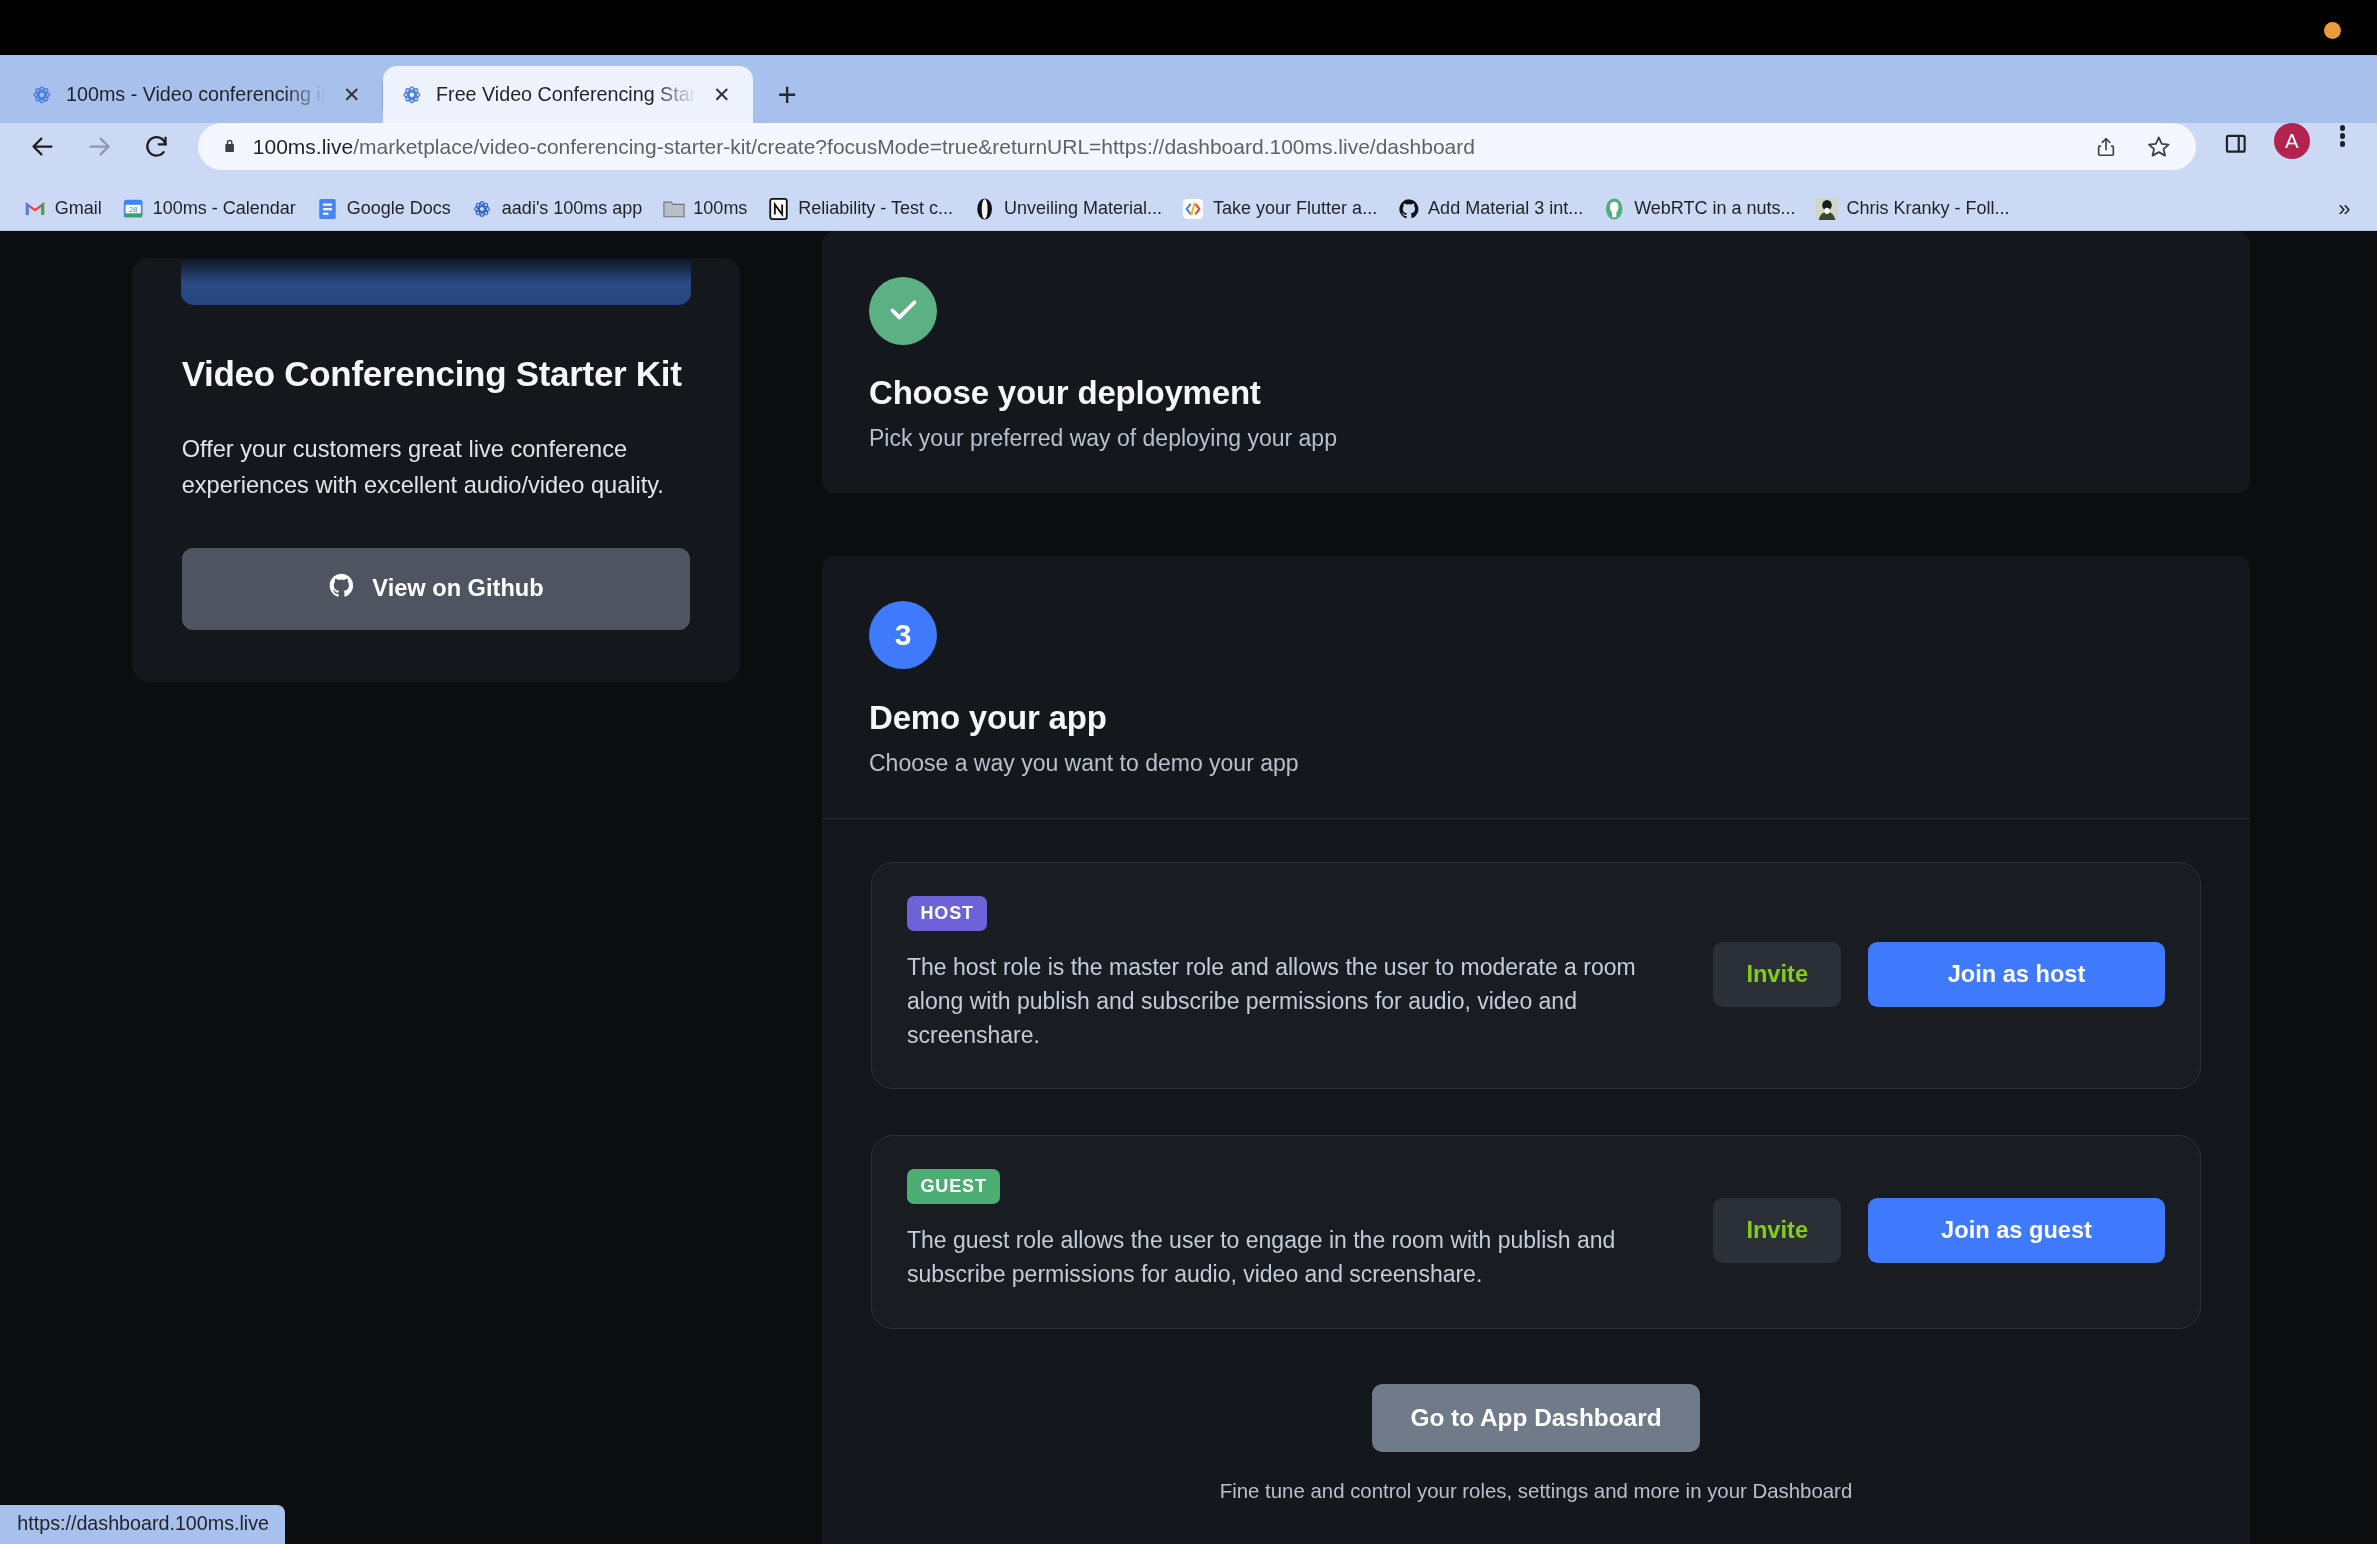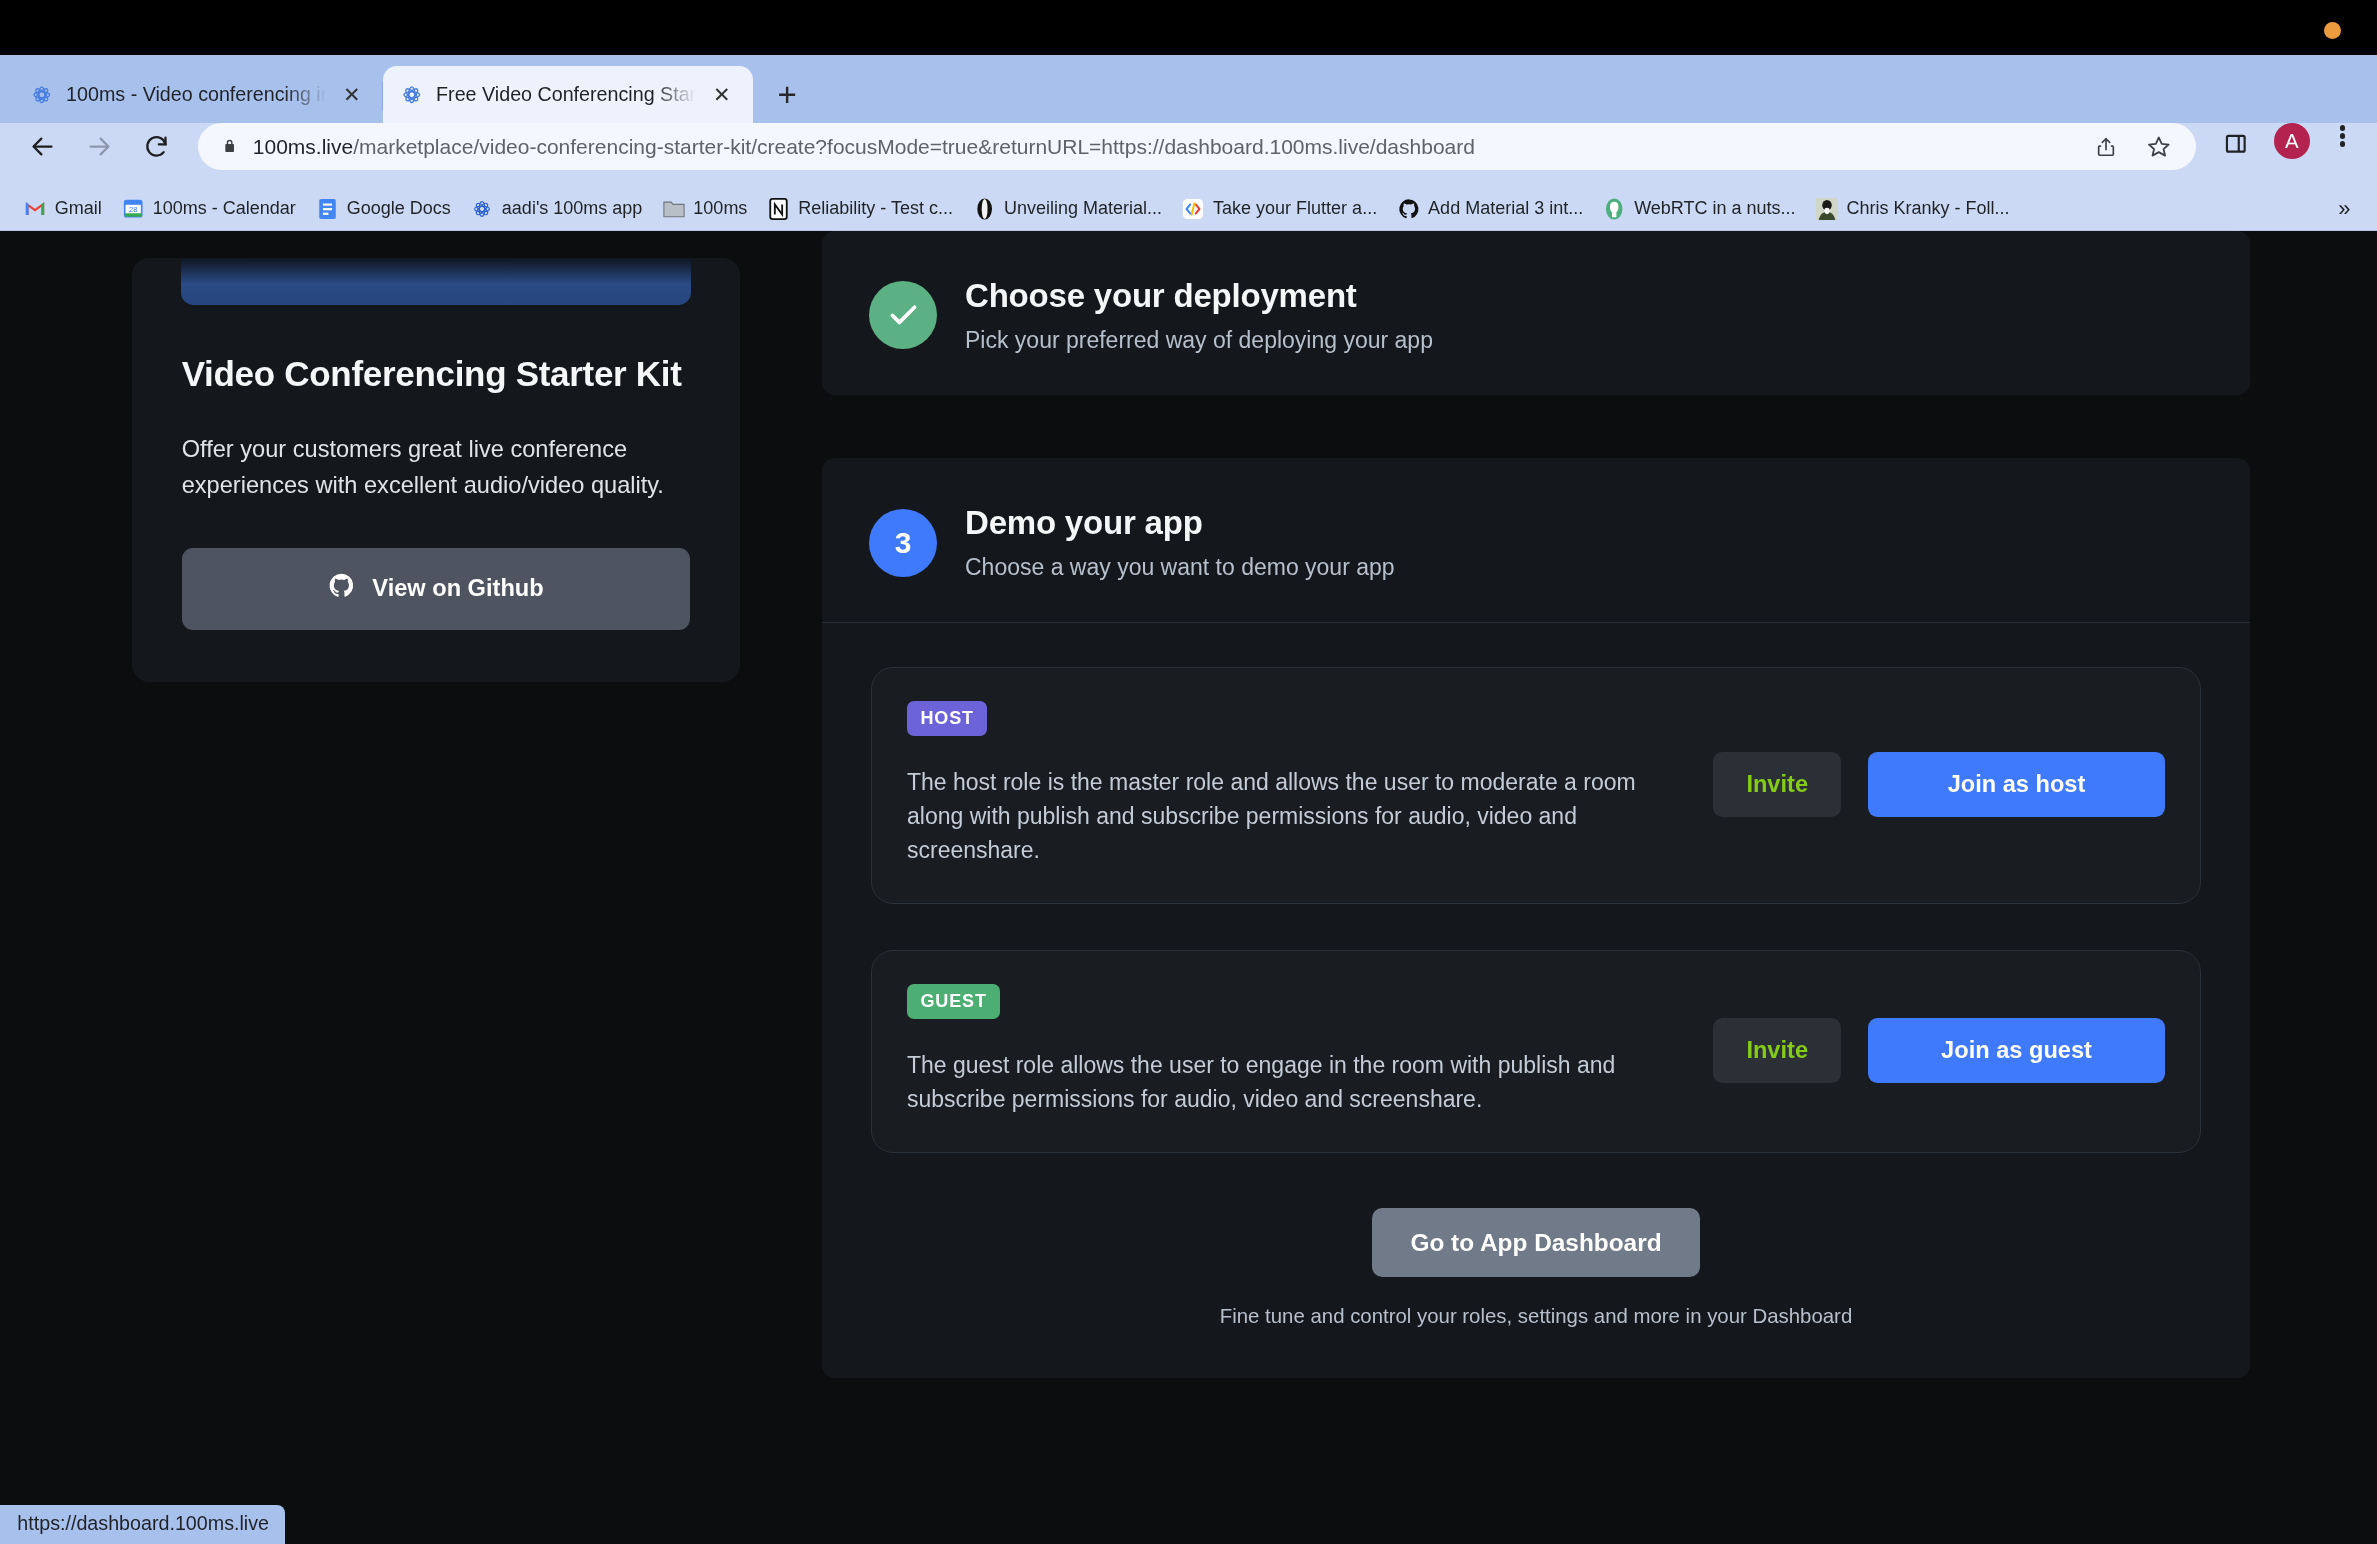--- a/index.html
+++ b/index.html
@@ -194,22 +194,23 @@
   }
 
   
   .rightcol { flex: 1 1 auto; min-width: 0; max-width: 1435px; }
   .panel {
     background: #14171b;
     border-radius: 12.6px;
     margin-bottom: 63px;
   }
   .panel-head {
-    display: flex; align-items: center; gap: 28px;
+    display: flex; align-items: flex-start; gap: 28px;
     padding: 44px 47px 41px 47px;
+    flex-direction: column;
   }
   .step-badge {
     width: 68px; height: 68px; flex: 0 0 68px; border-radius: 50%;
     display: flex; align-items: center; justify-content: center;
     font-size: 30px; font-weight: 700; color: #fff;
     margin-top: 1.6px;
   }
   .step-badge.done { background: #5cb184; }
   .step-badge.active { background: #3f7afc; }
   .check { width: 33px; height: 33px; }
@@ -232,21 +233,21 @@
   .role-left { flex: 1 1 auto; min-width: 0; }
   .role-chip {
     display: inline-block;
     padding: 7px 13.4px;
     border-radius: 7px;
     font-size: 18px; font-weight: 600; color: #fff;
     letter-spacing: 0.9px;
   }
   .role-desc {
     font-size: 23px; color: #c3ccd7; line-height: 1.48;
-    margin-top: 29px;
+    margin-top: 19px;
     max-width: 786px;
   }
   .role-actions { display: flex; align-items: center; gap: 27px; flex: 0 0 auto; align-self: center; }
   .btn-invite {
     background: #2b2f36; color: #84cc16;
     font-size: 23.6px; font-weight: 700;
     border-radius: 9.4px;
     padding: 19px 33px;
     white-space: nowrap;
   }

